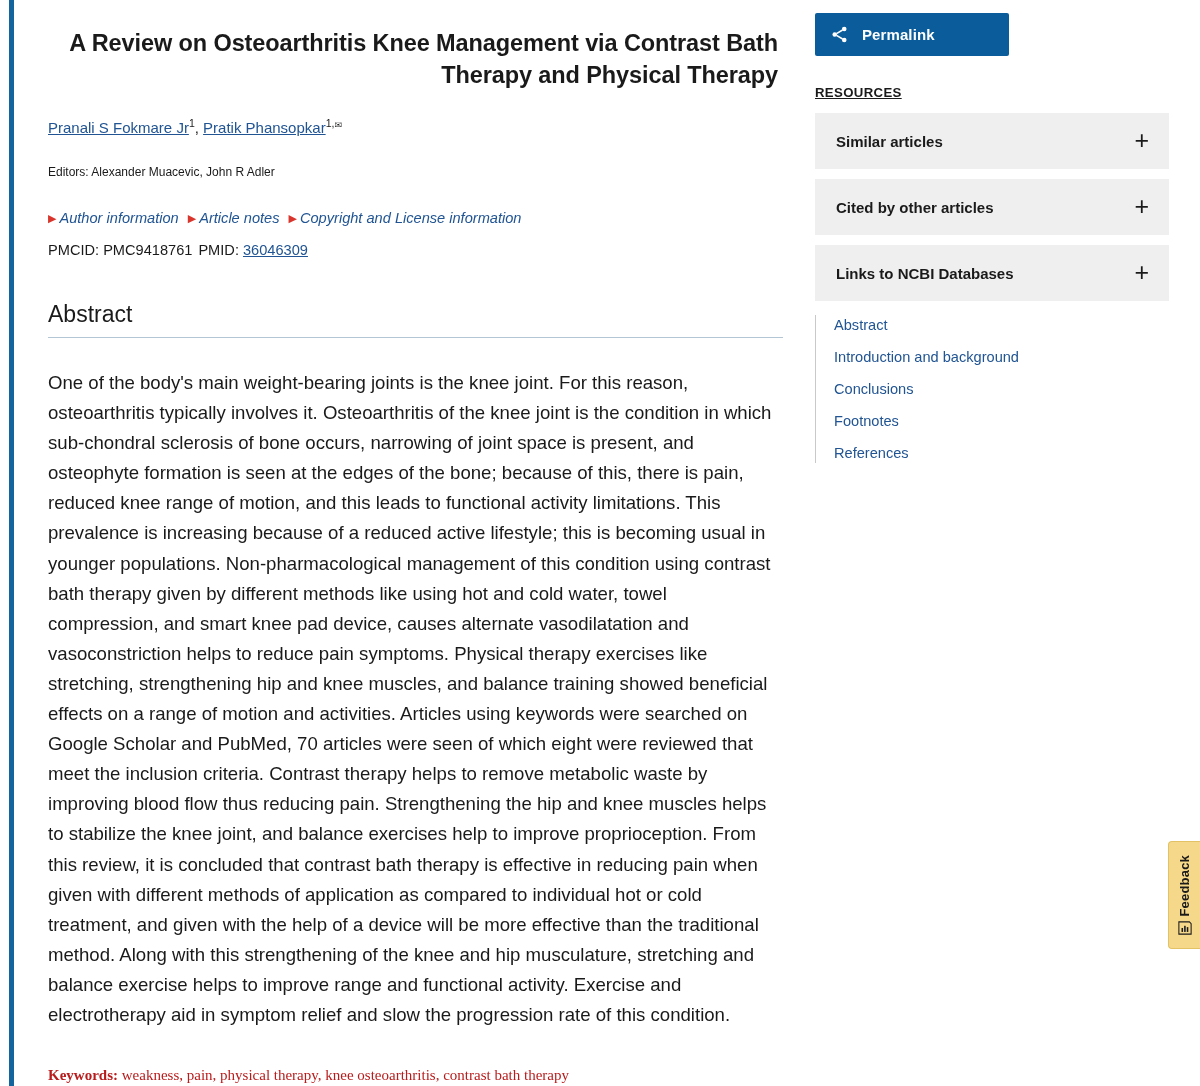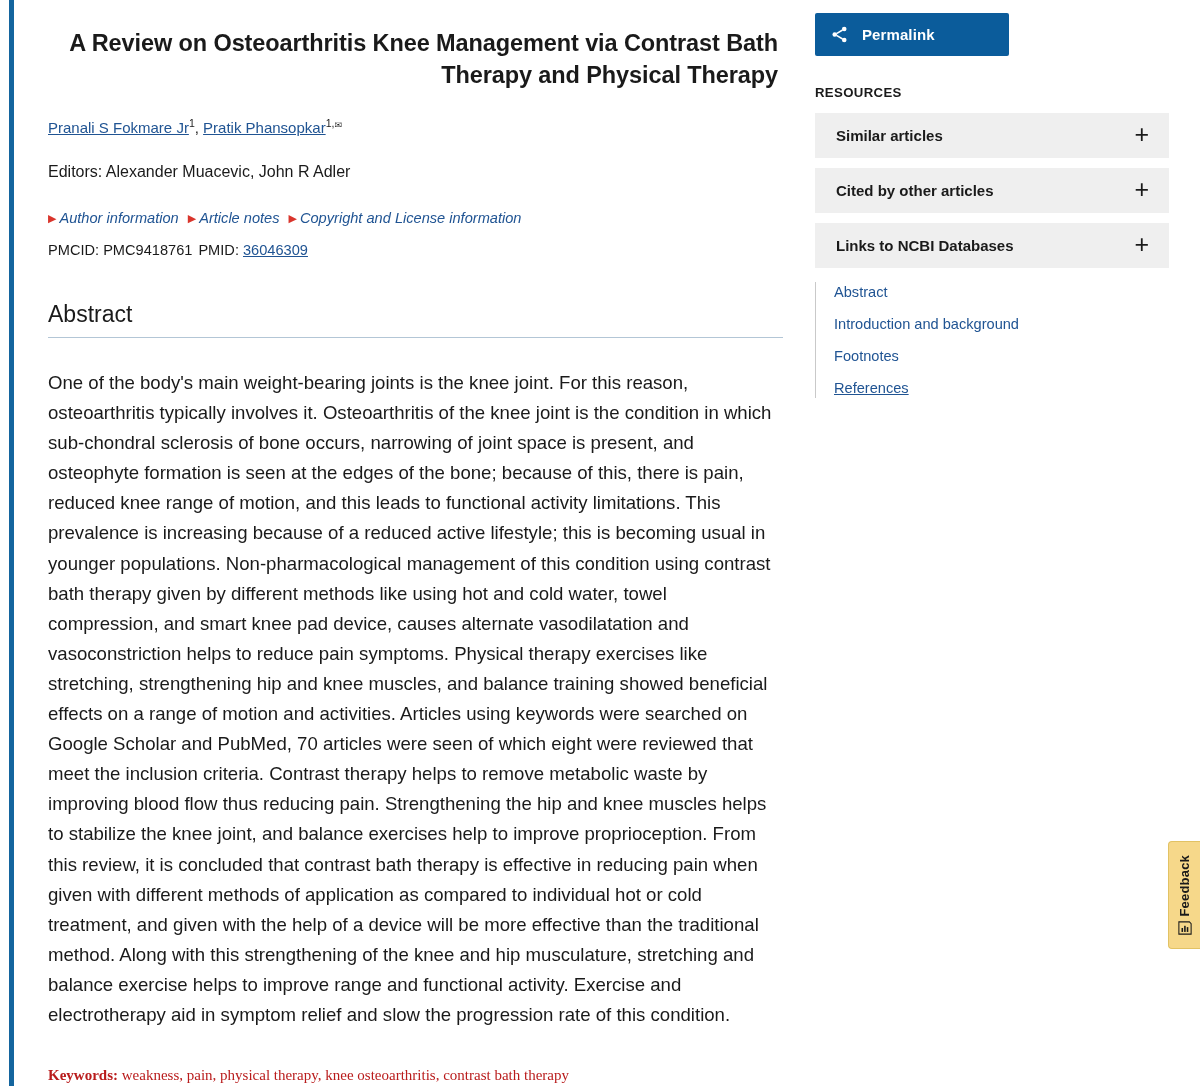--- a/index.html
+++ b/index.html
@@ -68,21 +68,21 @@
     display: inline-block;
     vertical-align: super;
     font-size: 9px;
     line-height: 1;
     position: relative;
     top: 1px;
   }
 
   .editors {
     margin-top: 24px;
-    font-size: 16px;
+    font-size: 12px;
     line-height: 20px;
     color: #1a1a1a;
   }
 
   .info-links {
     margin-top: 26px;
     font-size: 14.6px;
     line-height: 20px;
     white-space: nowrap;
   }
@@ -181,26 +181,27 @@
     font-weight: bold;
     letter-spacing: 0.1px;
   }
 
   .side-kicker {
     margin-top: 29px;
     font-size: 13.2px;
     font-weight: bold;
     letter-spacing: 0.35px;
     color: #1a1a1a;
+    text-decoration: underline;
   }
 
   .acc-list { margin-top: 13px; }
   .acc-row {
     width: 354px;
-    height: 45px;
+    height: 56px;
     background: #efefef;
     display: flex;
     align-items: center;
     justify-content: space-between;
     margin-bottom: 10px;
     cursor: pointer;
     box-sizing: border-box;
     padding: 0 20px 0 21px;
   }
   .acc-label {
@@ -230,21 +231,21 @@
     padding-left: 18px;
   }
   .toc-item {
     display: block;
     font-size: 14.6px;
     line-height: 20px;
     color: #205493;
     text-decoration: none;
     margin-bottom: 12px;
   }
-  .toc-item:last-child { margin-bottom: 0; text-decoration: underline; }
+  .toc-item:last-child { margin-bottom: 0; }
 
   
   .feedback-tab {
     position: absolute;
     right: 0;
     top: 841px;
     width: 32px;
     height: 108px;
     background: #f6d88a;
     border: 1px solid #e2c264;
@@ -335,20 +336,21 @@
     <div class="acc-row">
       <span class="acc-label">Links to NCBI Databases</span>
       <span class="acc-plus">+</span>
     </div>
   </div>
 
 
   <nav class="toc-list">
     <a class="toc-item" href="#">Abstract</a>
     <a class="toc-item" href="#">Introduction and background</a>
+    <a class="toc-item" href="#">Conclusions</a>
     <a class="toc-item" href="#">Footnotes</a>
     <a class="toc-item" href="#">References</a>
   </nav>
 
 </div>
 
 <div class="feedback-tab">
   <span class="fb-text">Feedback</span>
   <span class="fb-ico">
     <svg width="14" height="14" viewBox="0 0 16 16" aria-hidden="true">

